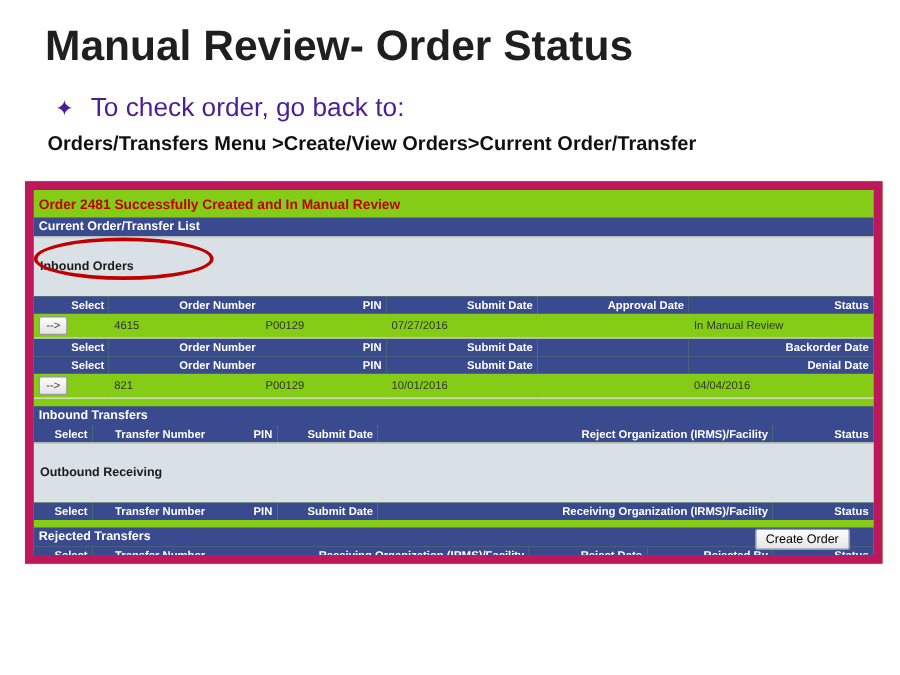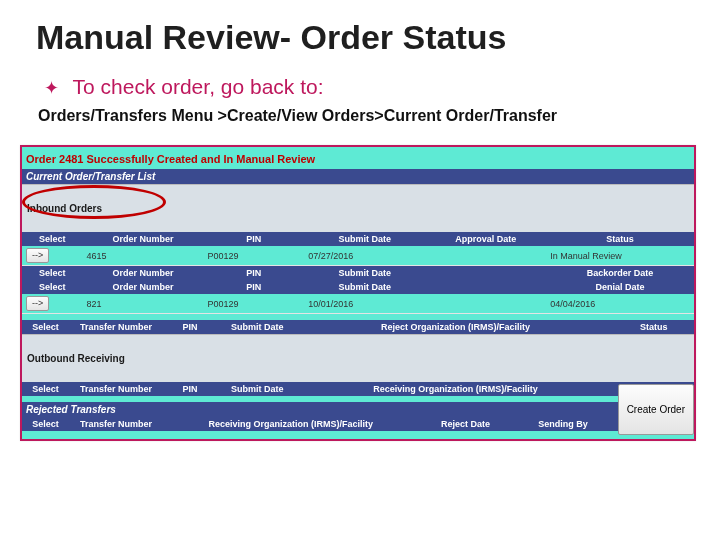--- a/index.html
+++ b/index.html
@@ -17,81 +17,80 @@
     font-family: Liberation Sans, sans-serif;
     font-size: 34px;
     font-weight: bold;
     color: #1f1f1f;
     margin: 18px 30px 8px 36px;
   }
   .bullet-row {
     margin: 18px 30px 0 44px;
     font-family: Verdana, sans-serif;
     font-size: 21px;
-    color: #be185d;
+    color: #4c1d95;
   }
   .bullet-row .marker {
     font-family: Arial, sans-serif;
     display: inline-block;
     font-size: 18px;
     vertical-align: middle;
     margin-right: 8px;
   }
   .bullet-sub {
     margin: 6px 30px 0 38px;
     font-family: Verdana, sans-serif;
     font-size: 16px;
     font-weight: bold;
     color: #111;
     line-height: 1.35;
   }
   .screenshot {
     position: relative;
     margin: 18px 20px 10px 20px;
-    border: 2px solid #be185d;
-    background: #5eead4;
+    border: 7px solid #be185d;
+    background: #84cc16;
     width: 672px;
     height: 292px;
     font-size: 9px;
     overflow: hidden;
     box-shadow: 0 0 2px rgba(0,0,0,0.1);
   }
   .success-msg {
     color: #c00000;
     font-weight: bold;
     padding: 6px 6px 4px 4px;
     font-size: 11px;
   }
   .section-bar {
     background: #3a4a8f;
     color: #fff;
     font-weight: bold;
     padding: 2px 4px;
     font-size: 10px;
-    font-style: italic;
   }
   .sub-gray {
     background: #d9e0e6;
     color: #1a1a1a;
     font-weight: bold;
     padding: 18px 5px;
     font-size: 10px;
     border-top: 1px solid #bbb;
   }
   table.grid {
     width: 100%;
     border-collapse: collapse;
     table-layout: fixed;
   }
   table.grid th {
     background: #3a4a8f;
     color: #fff;
     font-weight: bold;
     font-size: 9px;
-    text-align: center;
+    text-align: right;
     padding: 2px 4px;
   }
   table.grid td {
     padding: 2px 4px;
     font-size: 9px;
     color: #333;
     border-bottom: 1px solid #e4e4e4;
     height: 14px;
     white-space: nowrap;
   }
@@ -111,25 +110,25 @@
     border-radius: 50%;
     left: 0px;
     top: 38px;
     width: 138px;
     height: 28px;
     background: transparent;
     pointer-events: none;
   }
   .create-order-btn {
     position: absolute;
-    right: 0;
+    right: 19px;
     bottom: 4px;
     border: 1px solid #999;
     background: linear-gradient(#fdfdfd,#e4e4e4);
-    padding: 19px 8px;
+    padding: 2px 8px;
     font-size: 10px;
     border-radius: 2px;
     cursor: pointer;
   }
   .spacer {
     height: 6px;
   }
 </style>
 </head>
 <body>
@@ -222,20 +221,21 @@
       <td>P00129</td>
       <td>10/01/2016</td>
       <td></td>
       <td>04/04/2016</td>
     </tr>
   </tbody>
     </table>
 
   <div class="spacer"></div>
 
+  <div class="section-bar">Inbound Transfers</div>
   <table class="grid">
     <colgroup>
         <col style="width:7%">
         <col style="width:14%">
         <col style="width:8%">
         <col style="width:12%">
         <col style="width:47%">
         <col style="width:12%">
       </colgroup>
     <tbody>
@@ -283,21 +283,21 @@
         <col style="width:14%">
         <col style="width:15%">
         <col style="width:12%">
       </colgroup>
     <tbody>
         <tr>
       <th>Select</th>
       <th>Transfer Number</th>
       <th>Receiving Organization (IRMS)/Facility</th>
       <th>Reject Date</th>
-      <th>Sending By</th>
+      <th>Rejected By</th>
       <th>Status</th>
     </tr>
   </tbody>
     </table>
 
   <div class="ellipse"></div>
 
   <div class="create-order-btn">Create Order</div>
 </div>
 

